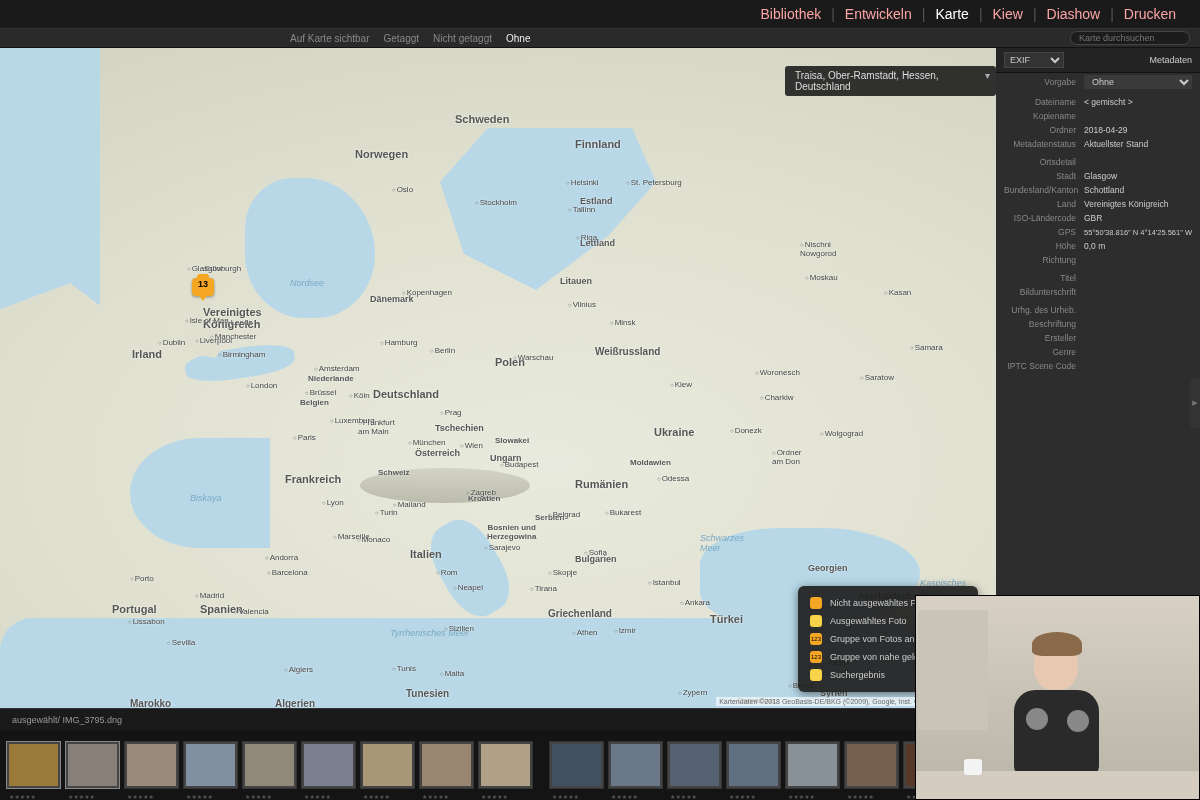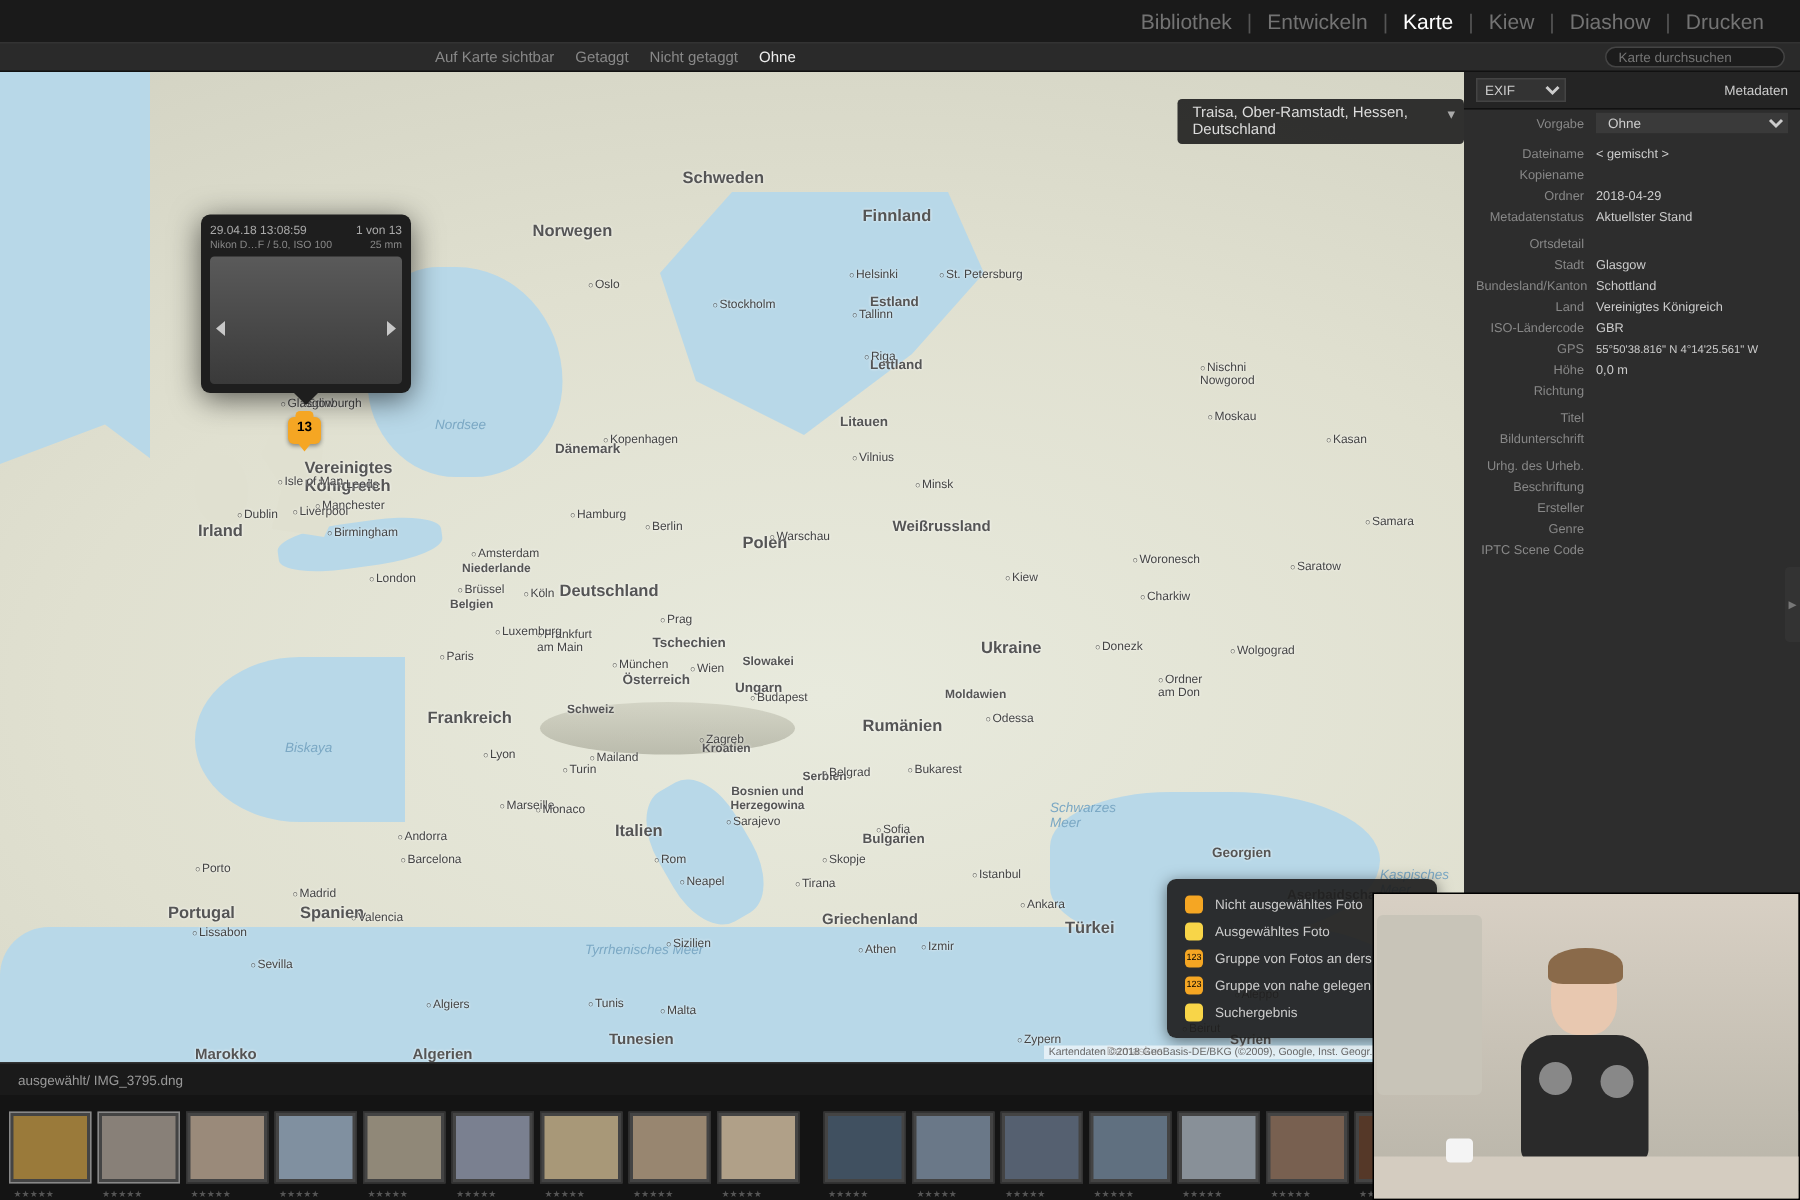--- a/index.html
+++ b/index.html
@@ -1,18 +1,18 @@
 <!DOCTYPE html>
 <html><head>
 <meta charset="utf-8">
 <style>
   * { margin: 0; padding: 0; box-sizing: border-box; }
   body { background: #1a1a1a; font-family: -apple-system, Helvetica, Arial, sans-serif; color: #ccc; width: 1200px; height: 800px; overflow: hidden; position: relative; font-size: 11px; }
   .topbar { height: 28px; display:flex; justify-content:flex-end; align-items:center; padding:0 14px; gap:0; background:#1a1a1a;}
-  .topbar span { color:#737373; padding:0 10px; font-size:14px; cursor:pointer;}
+  .topbar span { color:#fca5a5; padding:0 10px; font-size:14px; cursor:pointer;}
   .topbar span.sep { padding:0; color:#555;}
   .topbar span.active { color:#fff;}
   .toolbar { height:20px; background:#2a2a2a; display:flex; align-items:center; padding:0 10px; font-size:10px; color:#888; border-top:1px solid #333; border-bottom:1px solid #111;}
   .toolbar .tb-left{ flex:1; display:flex; gap:14px; padding-left:280px;}
   .toolbar input.search{ background:#1c1c1c; border:1px solid #444; border-radius:9px; height:14px; width:120px; color:#ccc; padding:0 8px; font-size:9px;}
   .main { display:flex; height:660px; position:relative;}
   .map { flex:1; position:relative; background:#b8d8e8; overflow:hidden;}
   .map-canvas{ position:absolute; inset:0;}
   .landmass{ position:absolute; background:radial-gradient(ellipse at 40% 55%, #e8eadd 0%, #e0e0d0 40%, #d4d4c4 70%, #c8ccb8 100%); }
   .land-main{ left:-50px; top:-80px; width:1500px; height:900px; clip-path: polygon(10% 0%, 100% 0%, 100% 100%, 0% 100%, 0% 40%, 8% 35%, 12% 40%, 10% 48%);}
@@ -45,21 +45,21 @@
   .pin-marker{position:absolute; left:192px; top:230px; width:22px; height:18px; background:#f5a623; border-radius:4px; color:#000; font-size:9px; font-weight:bold; text-align:center; line-height:13px; box-shadow:0 1px 3px rgba(0,0,0,0.4);}
   .pin-marker::before{content:""; position:absolute; top:-4px; left:5px; width:12px; height:6px; background:#f5a623; border-radius:3px 3px 0 0;}
   .pin-marker::after{content:""; position:absolute; bottom:-5px; left:7px; border-left:4px solid transparent; border-right:4px solid transparent; border-top:5px solid #f5a623;}
   .legend{ position:absolute; right:18px; bottom:16px; background:rgba(30,30,30,0.92); border-radius:6px; padding:8px 12px; font-size:9px; color:#ccc; box-shadow:0 2px 10px rgba(0,0,0,0.5); min-width:180px;}
   .legend div{display:flex; align-items:center; gap:8px; padding:3px 0;}
   .lg-ic{width:12px;height:12px; border-radius:3px; display:inline-block;}
   .lg-ic.orange{background:#f5a623;}
   .lg-ic.yellow{background:#f8d548;}
   .lg-ic.group{background:#f5a623; font-size:6px; color:#000; text-align:center; line-height:12px;}
   .attrib{position:absolute; right:4px; bottom:2px; font-size:7px; color:#666; background:rgba(255,255,255,0.6); padding:1px 3px;}
-  .sidepanel{ width:224px; background:#2d2d2d; font-size:9px; color:#aaa; display:flex; flex-direction:column;}
+  .sidepanel{ width:204px; background:#2d2d2d; font-size:9px; color:#aaa; display:flex; flex-direction:column;}
   .sp-head{ background:#242424; padding:4px 8px; display:flex; justify-content:space-between; align-items:center; border-bottom:1px solid #111;}
   .sp-head select{background:#333; border:1px solid #444; color:#ccc; font-size:9px; padding:1px;}
   .sp-row{display:flex; padding:2px 8px; align-items:center;}
   .sp-row .k{ width:80px; text-align:right; padding-right:8px; color:#888; font-size:8.5px;}
   .sp-row .v{ flex:1; color:#ccc; font-size:8.5px; overflow:hidden; white-space:nowrap;}
   .sp-sel{background:#3a3a3a; border:none; color:#ccc; font-size:9px; padding:1px 4px; width:100%;}
   .sp-grab{position:absolute; right:0; top:50%; width:10px; height:50px; background:#333; border-radius:3px 0 0 3px; display:flex; align-items:center; justify-content:center; font-size:7px; color:#777;}
   .filmstrip-bar{height:22px; background:#1a1a1a; display:flex; align-items:center; padding:0 12px; color:#999; font-size:9px; justify-content:space-between; border-top:1px solid #333;}
   .filmstrip-bar .fb-right{display:flex; gap:8px; align-items:center;}
   .filmstrip{height:70px; background:#141414; display:flex; gap:4px; padding:4px 6px; align-items:center;}
@@ -245,31 +245,20 @@
       <div class="city" style="left:357px; top:487px">Monaco</div>
       <div class="city" style="left:265px; top:505px">Andorra</div>
       <div class="city" style="left:733px; top:648px">Damaskus</div>
       <div class="city" style="left:788px; top:633px">Beirut</div>
       <div class="city" style="left:823px; top:610px">Aleppo</div>
       <div class="city" style="left:185px; top:268px">Isle of Man</div>
     </div>
 
     <div class="loc-badge">Traisa, Ober-Ramstadt, Hessen, Deutschland</div>
 
-    <div class="pin-popup">
-      <div class="pp-head">
-        <span>29.04.18 13:08:59</span>
-        <span>1 von 13</span>
-      </div>
-      <div class="pp-sub">
-        <span>Nikon D…F / 5.0, ISO 100</span>
-        <span>25 mm</span>
-      </div>
-      <div class="pp-img"></div>
-    </div>
 
     <div class="pin-marker"><span>13</span></div>
 
     <div class="legend">
       <div>
           <span class="lg-ic orange"></span>
           <span>Nicht ausgewähltes Foto</span>
         </div>
       <div>
           <span class="lg-ic yellow"></span>

